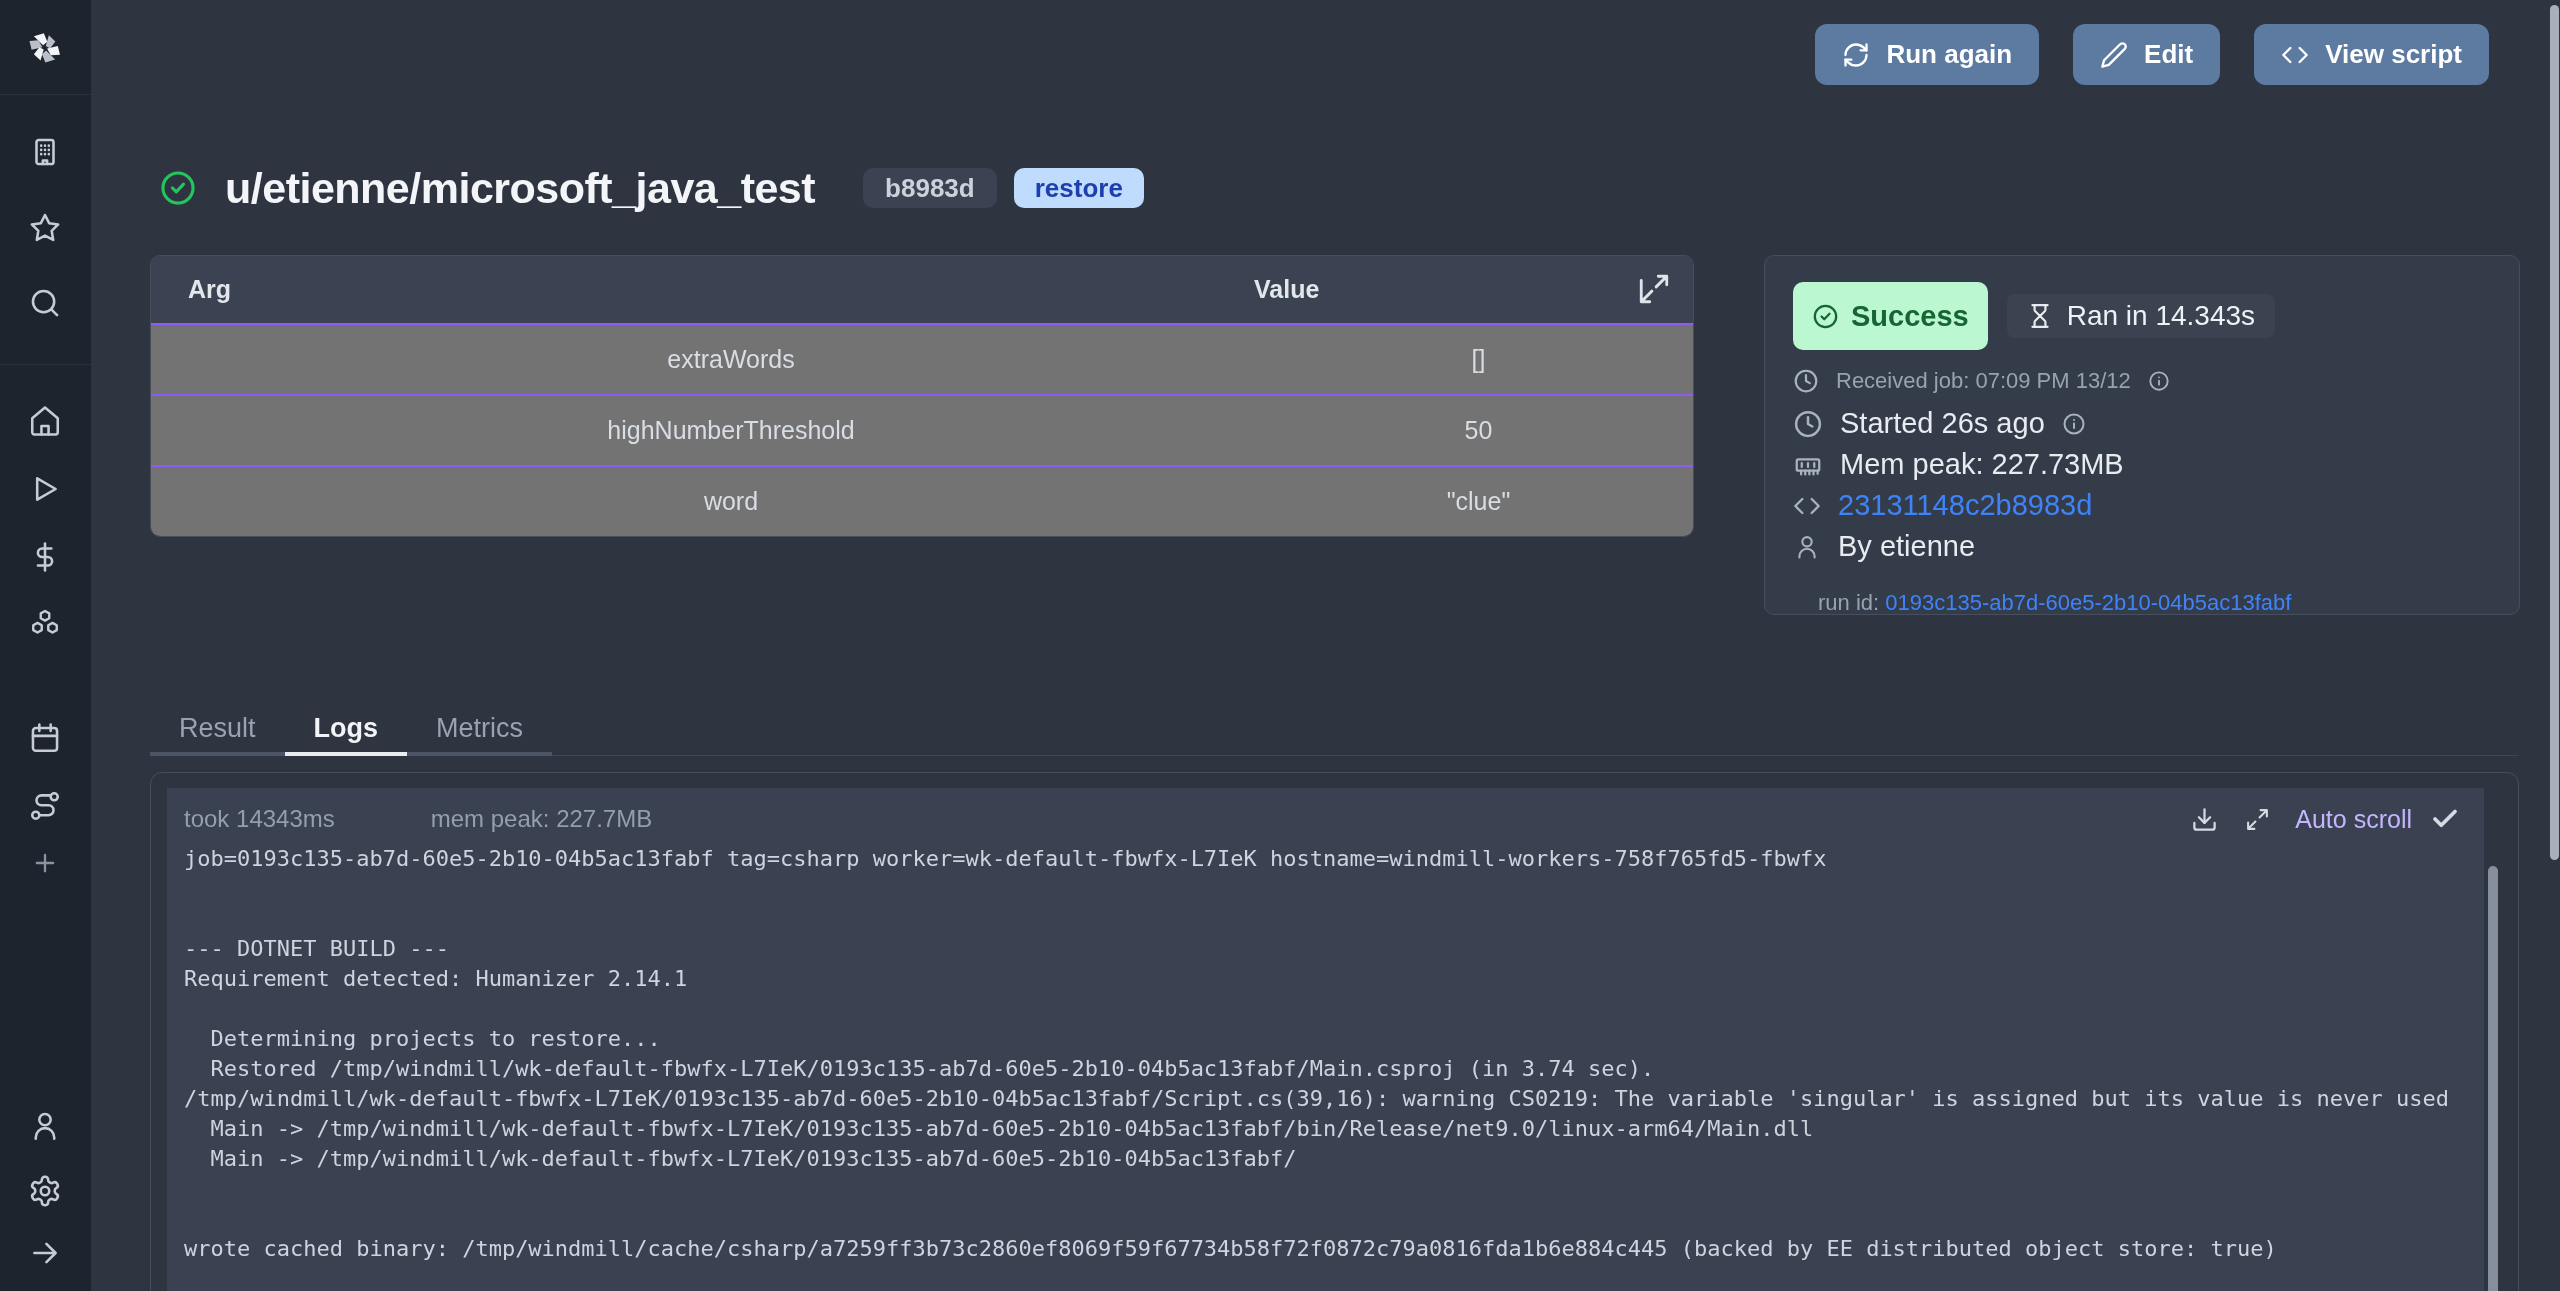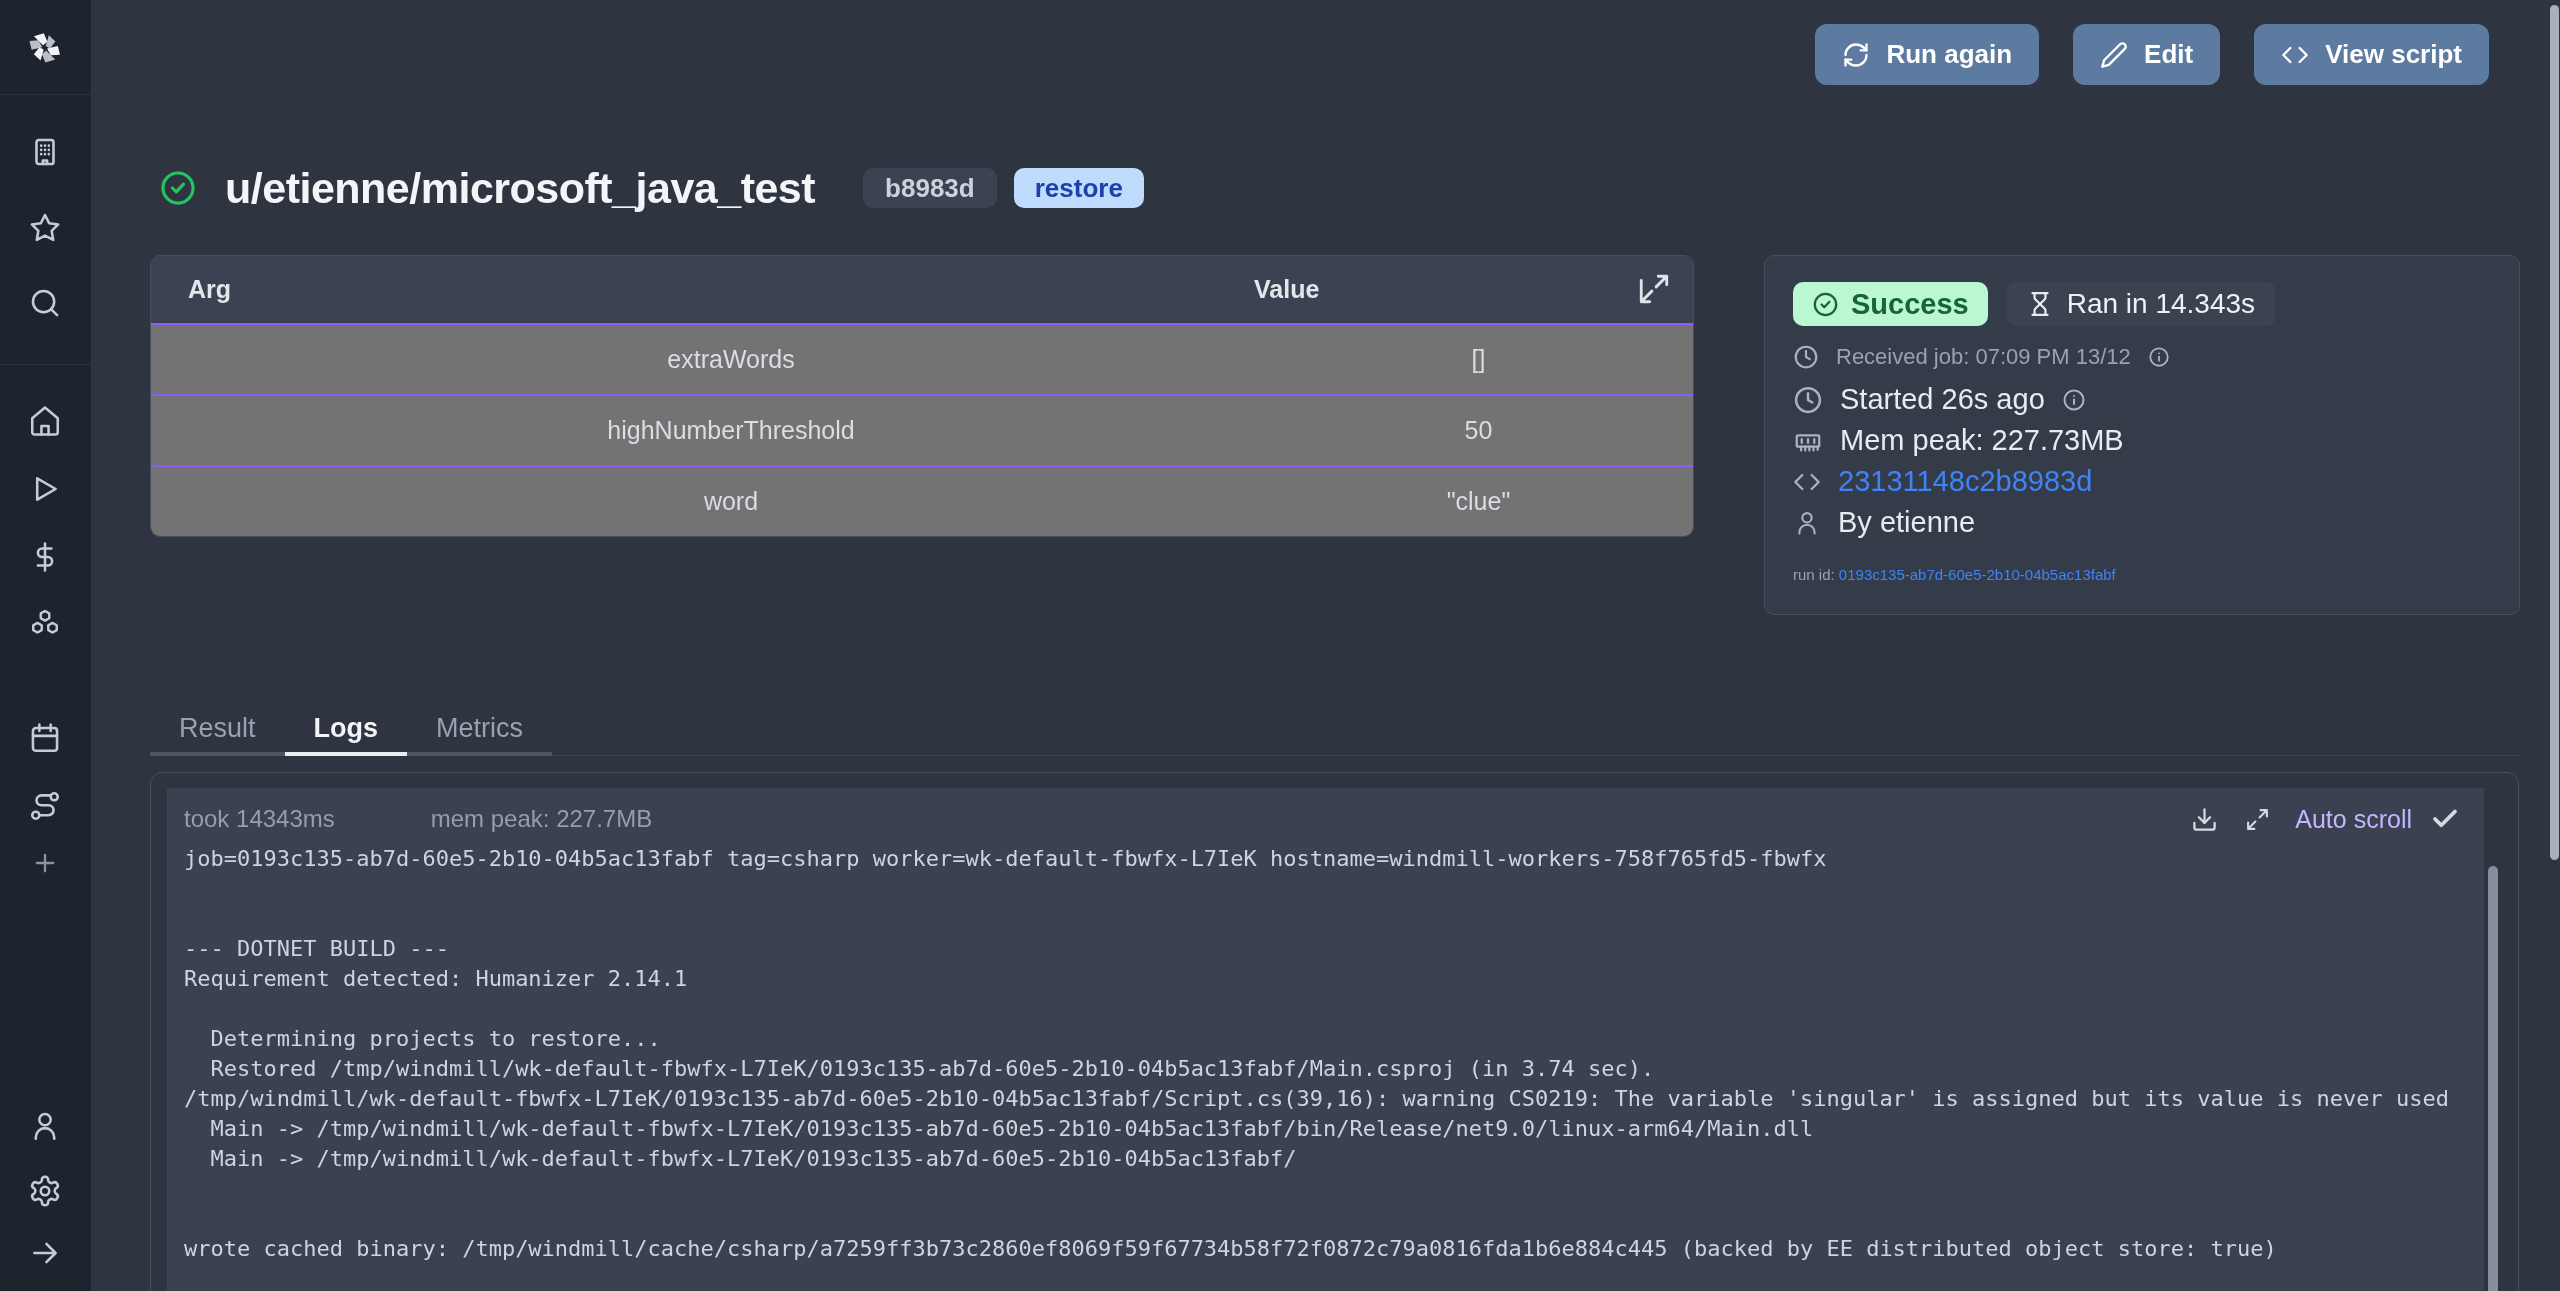--- a/index.html
+++ b/index.html
@@ -35,31 +35,31 @@
   .t-header{display:grid;grid-template-columns:1066px auto;align-items:center;height:67px;
             padding-left:37px;background:#3b4352;font-size:25px;font-weight:600;color:#e3e7ec;position:relative;}
   #table-expand{position:absolute;right:22px;top:16px;width:34px;height:34px;color:#dfe3ea;cursor:pointer;}
   .t-row{display:grid;grid-template-columns:1066px auto;align-items:center;height:69px;
          padding-left:47px;background:#737373;border-top:2px solid #8b5cf6;font-size:25px;color:#d9dde4;text-align:center;}
 
   
   #info-card{position:absolute;left:1764px;top:255px;width:756px;height:360px;box-sizing:border-box;
              background:#343c4a;border:1px solid #464f5e;border-radius:10px;padding:26px 28px;}
   #status-row{display:flex;align-items:center;gap:19px;}
-  #success-badge{display:flex;align-items:center;gap:12px;height:44px;padding:0 19px;border-radius:10px;
+  #success-badge{display:flex;align-items:center;gap:12px;height:44px;padding:12px 19px;border-radius:10px;
                  background:#bbf7d0;color:#166534;font-size:29px;font-weight:600;}
   #success-badge svg{width:27px;height:27px;}
   #duration-chip{display:flex;align-items:center;gap:14px;height:44px;padding:0 20px;border-radius:8px;
                  background:#3b4351;color:#eef1f5;font-size:28px;}
   #duration-chip svg{width:26px;height:26px;color:#e8ebf0;}
   .info-line{display:flex;align-items:center;gap:17px;font-size:29px;color:#e8ebf0;}
   .info-line svg{flex:none;color:#aab2c0;}
   .info-line.dim{font-size:22px;color:#98a2b1;}
   .blue{color:#3f83f8;cursor:pointer;}
-  #run-id-line{margin-top:27px;font-size:15px;color:#98a2b1;}
+  #run-id-line{margin-top:27px;font-size:22px;color:#98a2b1;margin-left:25px;}
 
   
   #tabs{position:absolute;left:150px;top:704px;display:flex;}
   .tab{height:48px;padding:0 29px;display:flex;align-items:center;font-size:27px;color:#98a2b1;
        border-bottom:4px solid #4c5565;cursor:pointer;}
   .tab.active{color:#f2f4f7;font-weight:600;border-bottom-color:#e9ecf0;}
   #tabs-line{position:absolute;left:150px;top:755px;width:2369px;height:1px;background:#3d4654;}
 
   
   #log-container{position:absolute;left:150px;top:772px;width:2369px;height:560px;box-sizing:border-box;

